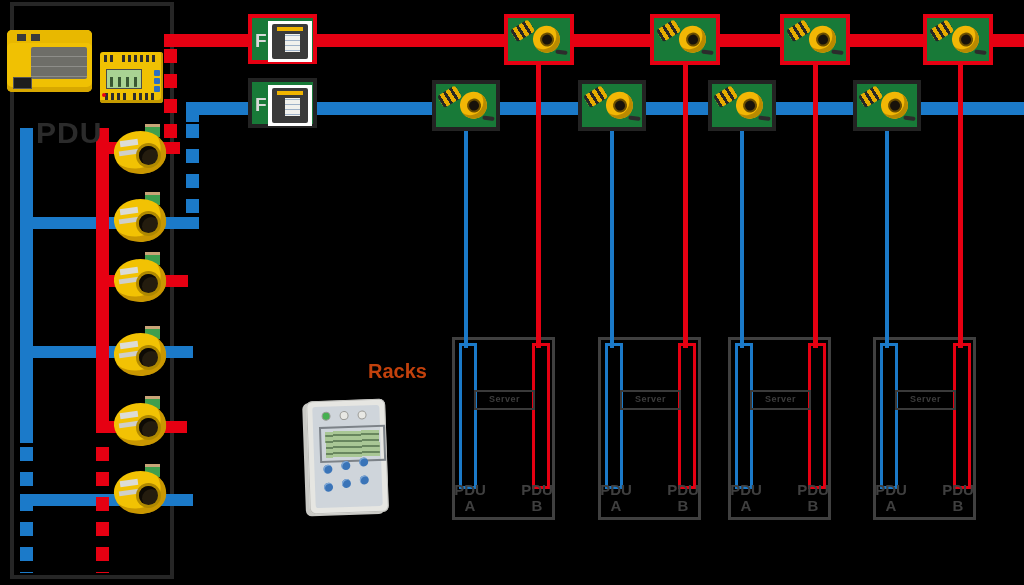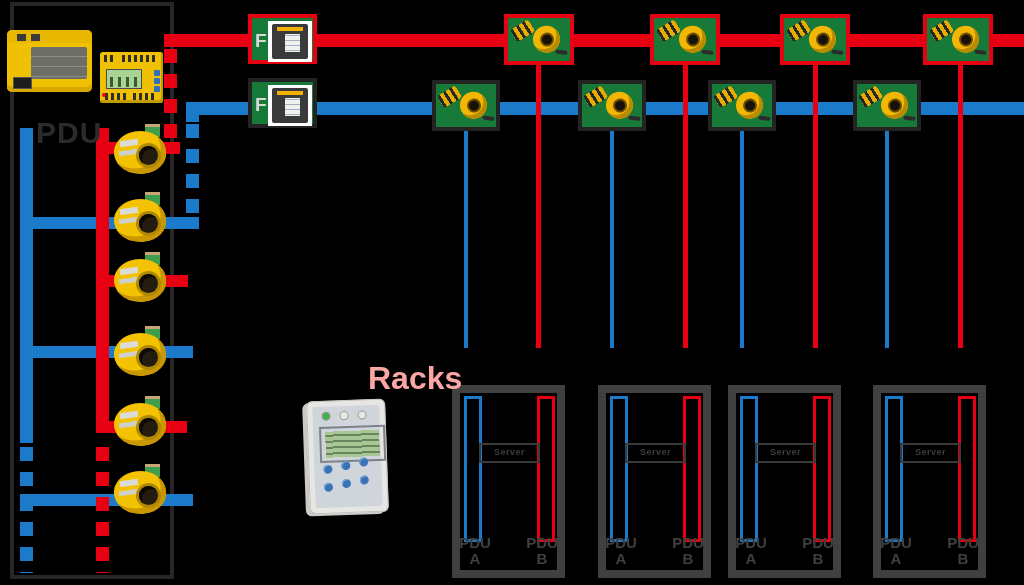--- a/index.html
+++ b/index.html
@@ -1,20 +1,20 @@
 <!DOCTYPE html>
 <html><head>
 <meta charset="utf-8">
 <style>
   html,body{margin:0;padding:0;background:#000;}
   #canvas{position:relative;width:1024px;height:585px;background:#000;overflow:hidden;
           font-family:"Liberation Sans",sans-serif;}
   
   .pdu-box{position:absolute;border:4px solid #262626;z-index:1;}
-  .rack{position:absolute;border:8px solid #404040;z-index:1;margin-top:48px;}
+  .rack{position:absolute;border:3px solid #404040;z-index:1;}
   
   .lr{position:absolute;background:#e60012;}
   .lb{position:absolute;background:#1b7ac9;}
   .z2{z-index:2}.z3{z-index:3}
   
   .dashv-r{position:absolute;background:repeating-linear-gradient(to bottom,#e60012 0 14px,transparent 14px 25px);}
   .dashv-b{position:absolute;background:repeating-linear-gradient(to bottom,#1b7ac9 0 14px,transparent 14px 25px);}
   
   .gbox{position:absolute;background:#187a38;z-index:4;}
   .b-red{border:4px solid #e60012;}
@@ -47,21 +47,21 @@
   
   .bar{position:absolute;width:12px;height:140px;top:3px;background:transparent;}
   .bar.a{left:4px;border:3px solid #1b7ac9;}
   .bar.b{left:77px;border:3px solid #e60012;}
   .server{position:absolute;left:19px;top:50px;width:57px;height:16px;border:2px solid #3a3a3a;
           color:#3d3d3d;font-size:9px;font-weight:bold;text-align:center;line-height:15px;letter-spacing:.5px;}
   .pdul{position:absolute;top:142px;width:38px;text-align:center;color:#3f3f3f;font-weight:bold;
         font-size:15px;line-height:16px;}
   
   .t-pdu{position:absolute;left:36px;top:116px;font-size:30px;font-weight:bold;color:#2b2b2b;letter-spacing:1px;z-index:7;}
-  .t-racks{position:absolute;left:368px;top:360px;font-size:32px;font-weight:bold;color:#fca5a5;z-index:7;}
+  .t-racks{position:absolute;left:368px;top:360px;font-size:20px;font-weight:bold;color:#c2410c;z-index:7;}
   
   .din{position:absolute;left:7px;top:30px;width:85px;height:62px;background:#f0c103;border-radius:5px;z-index:6;
        box-shadow:inset 0 -5px 0 #d8a800,inset 0 13px 0 #e8b800;}
   .din-k{position:absolute;top:4px;width:9px;height:7px;background:#3a3a3a;}
   .din-panel{position:absolute;left:24px;top:17px;right:5px;bottom:13px;background:#6e6e68;border-radius:2px;
        background-image:repeating-linear-gradient(to bottom,transparent 0 9px,rgba(255,255,255,.22) 9px 10px);}
   .din-term{position:absolute;left:6px;bottom:3px;width:17px;height:10px;background:#1d1d1d;border:1px solid #555;}
   .rcm{position:absolute;left:100px;top:52px;width:63px;height:51px;background:#f0c103;border-radius:3px;z-index:6;
        box-shadow:inset -2px -3px 0 #c49a00;}
   .rcm-t{position:absolute;height:7px;background:repeating-linear-gradient(90deg,#2e2e2e 0 3px,#f0c103 3px 6px);}

